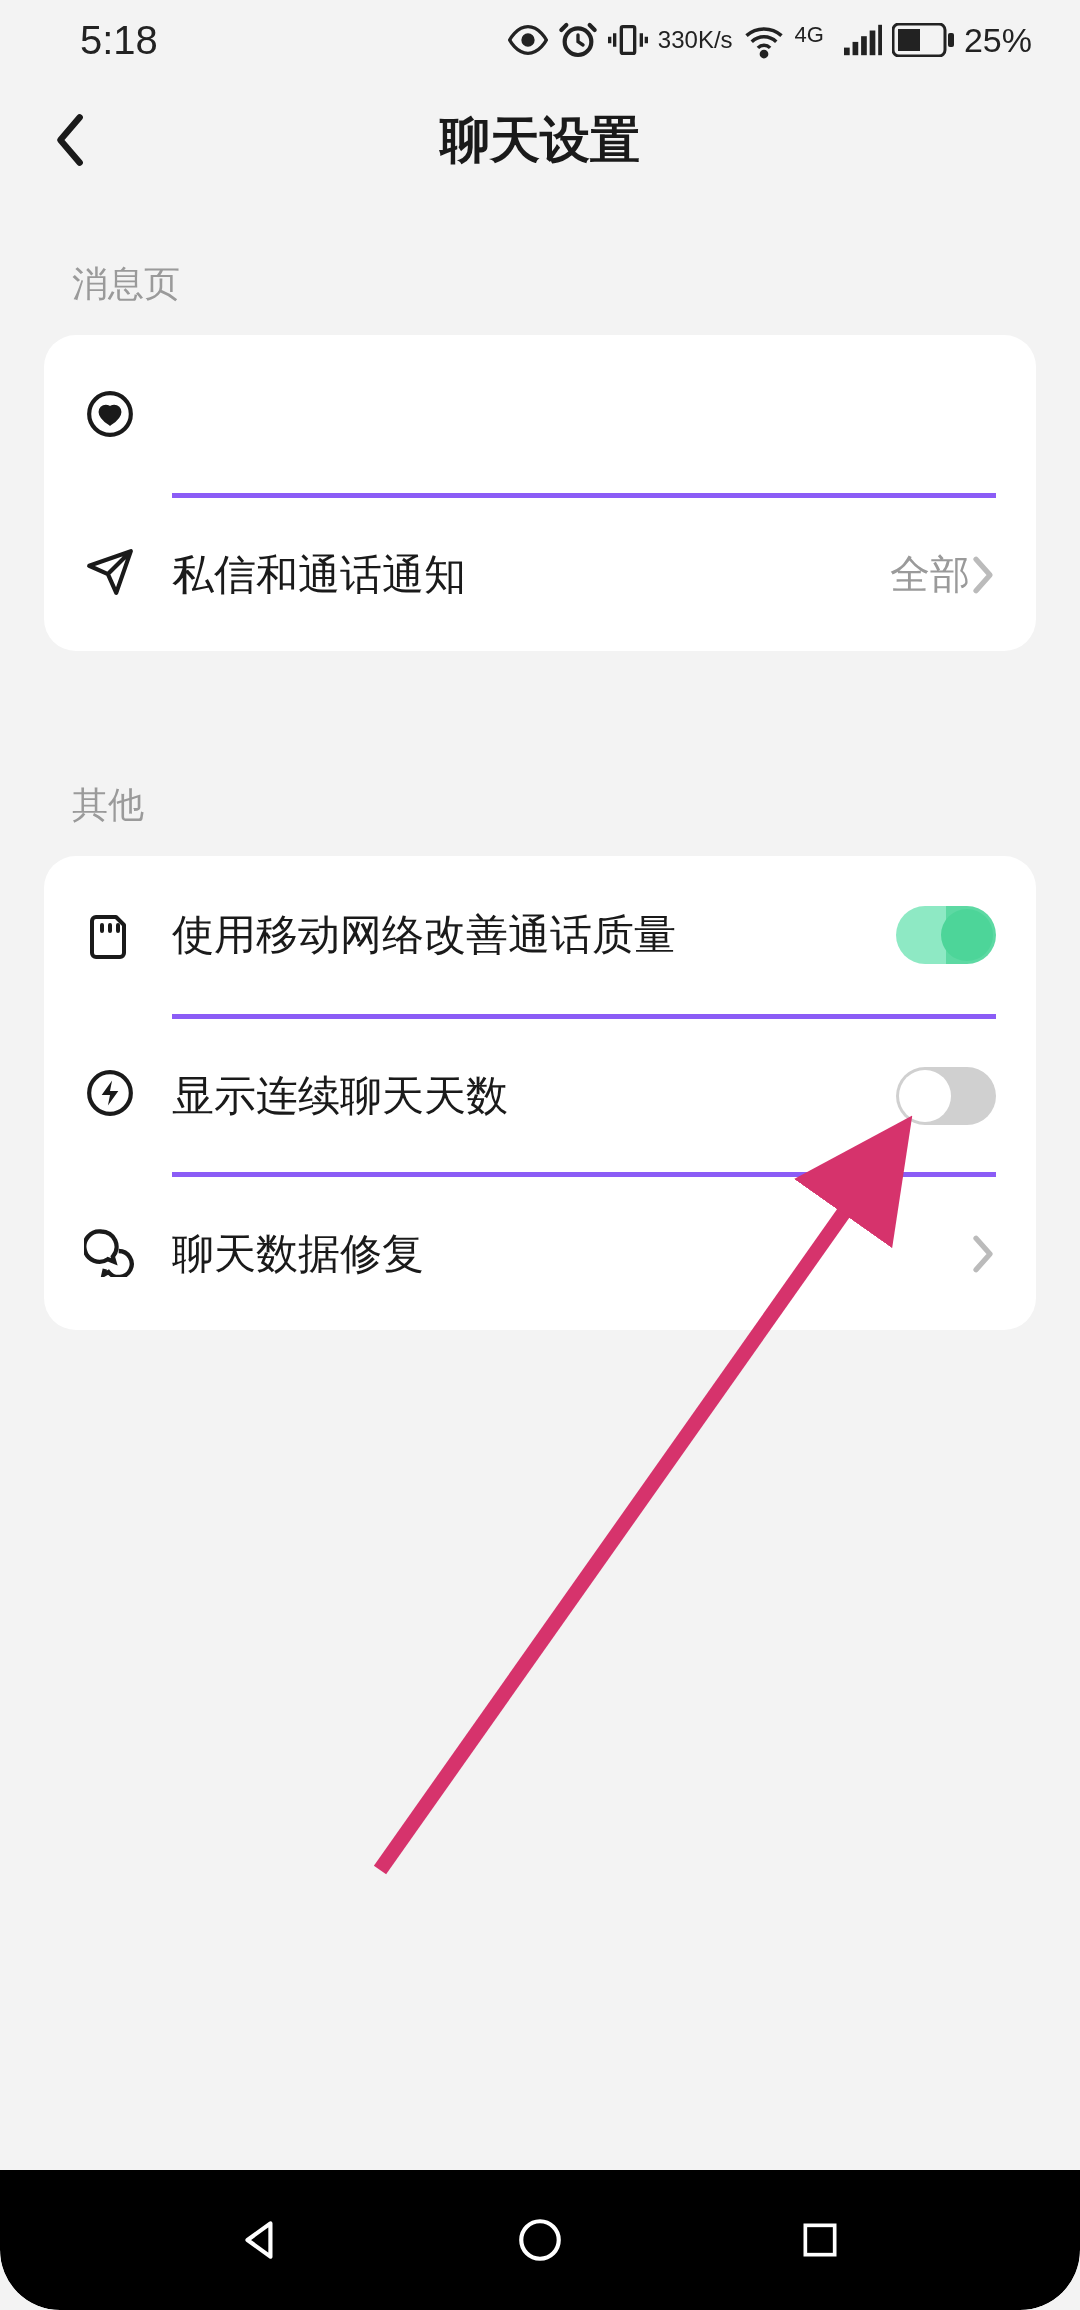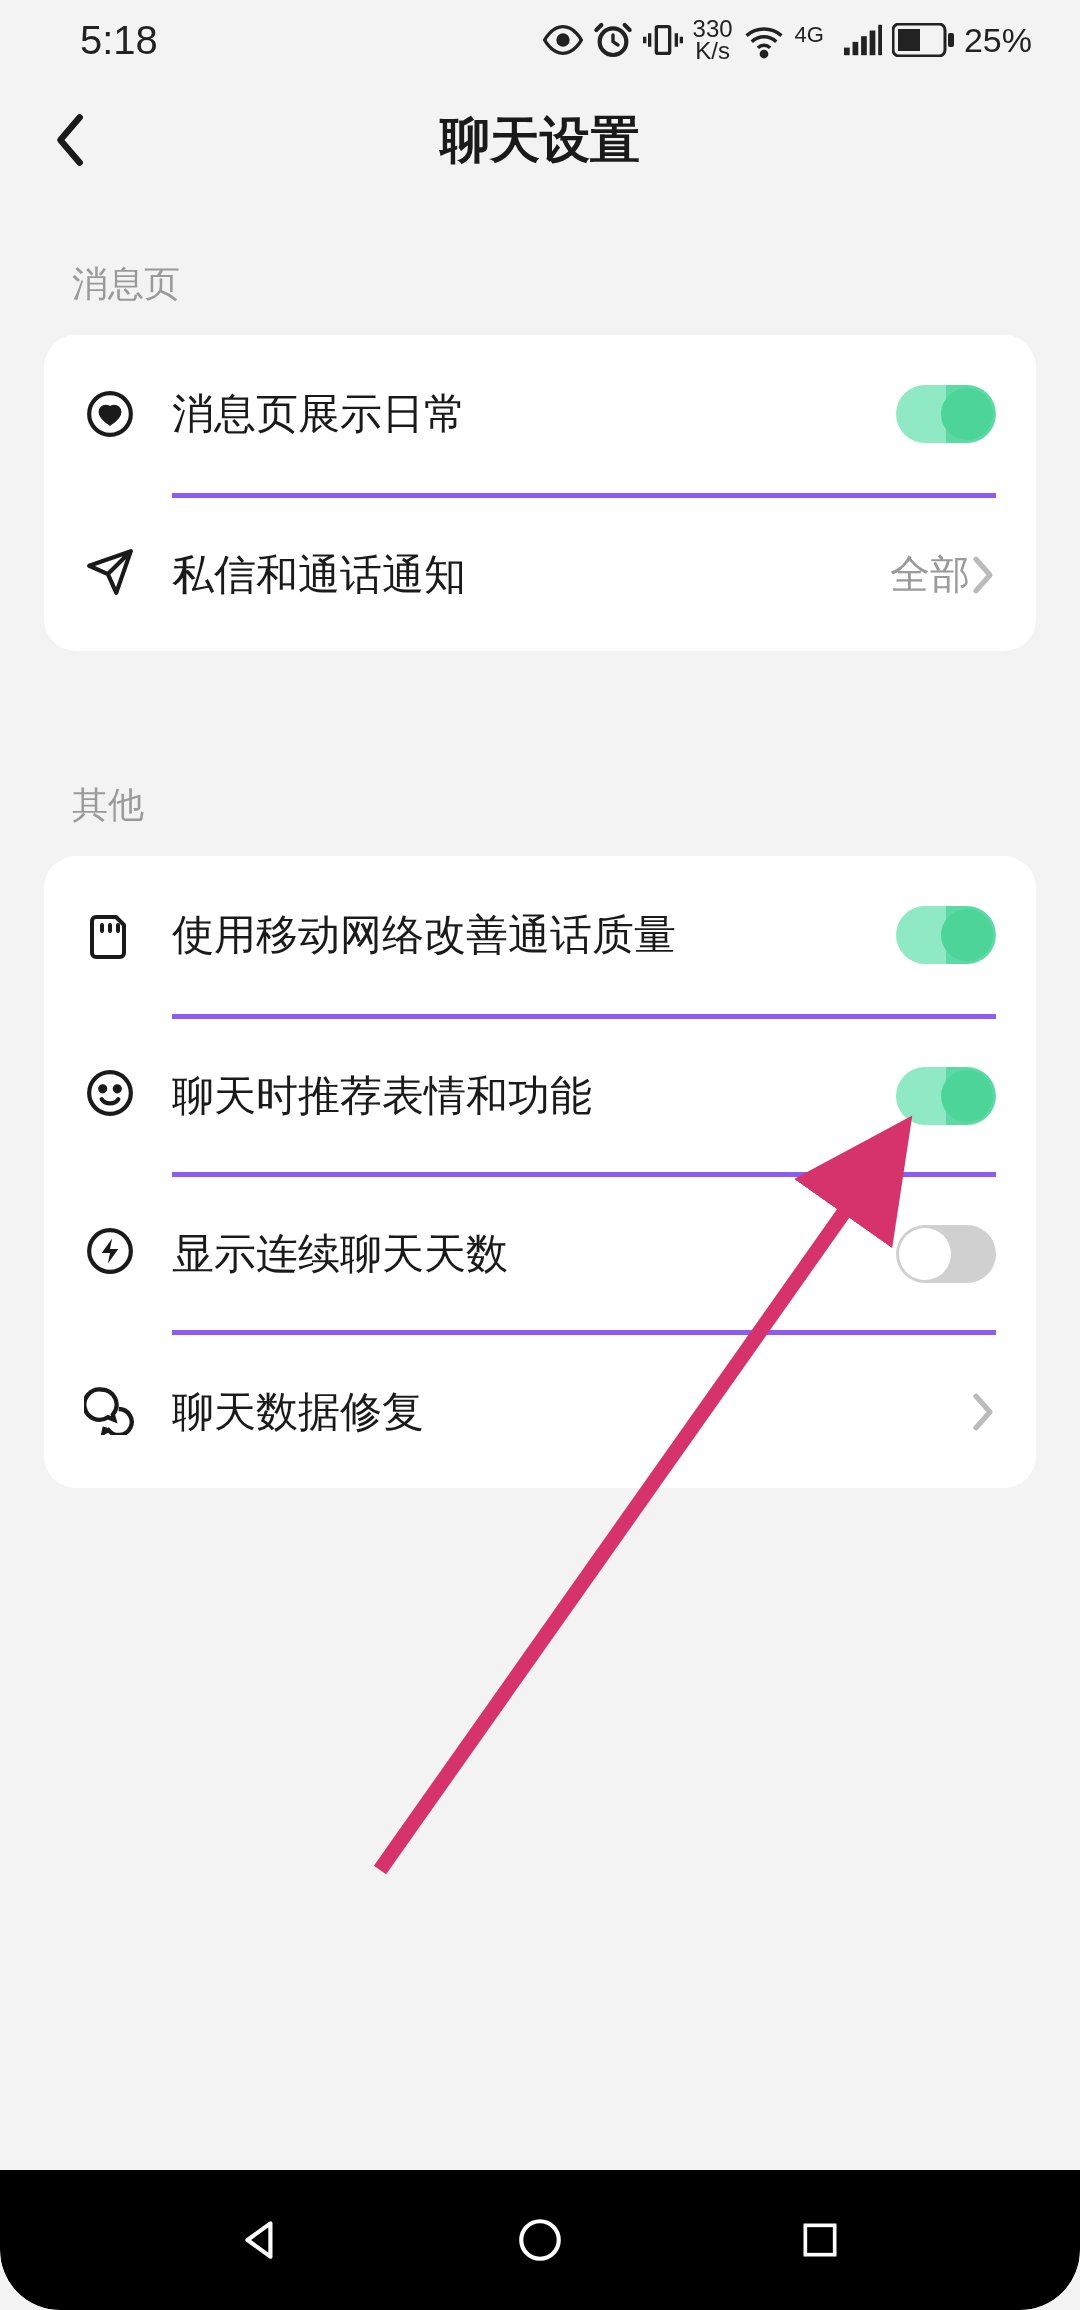--- a/index.html
+++ b/index.html
@@ -31,21 +31,21 @@
     .status-right {
       margin-left: auto;
       display: flex;
       align-items: center;
       gap: 10px;
       font-size: 34px;
       color: #222;
     }
     .status-right .ks {
       display: flex;
-      flex-direction: column;
+      flex-direction: row;
       align-items: center;
       line-height: 0.9;
       font-size: 24px;
     }
     .header {
       height: 120px;
       display: flex;
       align-items: center;
       position: relative;
       padding: 0 40px;
@@ -233,24 +233,20 @@
 
 <div class="section-header">消息页</div>
 <div class="card">
   <div class="row">
     <div class="row-icon">
       <svg width="50" height="50" viewBox="0 0 24 24" fill="none" stroke="#1a1a1a" stroke-width="2">
           <circle cx="12" cy="12" r="10"></circle>
           <path d="M12 16.5c-1.5-1-4.5-3-4.5-5.5 0-1.4 1.1-2.5 2.5-2.5.9 0 1.6.4 2 1 .4-.6 1.1-1 2-1 1.4 0 2.5 1.1 2.5 2.5 0 2.5-3 4.5-4.5 5.5z" fill="#1a1a1a"></path>
         </svg>
     </div>
-    <div class="row-content">
-      <span class="row-label">消息页展示日常</span>
-      <div class="toggle on"></div>
-    </div>
   </div>
   <div class="row">
     <div class="row-icon">
       <svg width="50" height="50" viewBox="0 0 24 24" fill="none" stroke="#1a1a1a" stroke-width="2" stroke-linejoin="round">
           <path d="M22 2L11 13M22 2L15 22l-4-9-9-4 20-7z"></path>
         </svg>
     </div>
     <div class="row-content">
       <span class="row-label">私信和通话通知</span>
       <span class="row-value">全部</span>
@@ -265,34 +261,20 @@
 <div class="card">
   <div class="row">
     <div class="row-icon">
       <svg width="48" height="48" viewBox="0 0 24 24" fill="none" stroke="#1a1a1a" stroke-width="2" stroke-linejoin="round">
           <path d="M5 3h10l4 4v14a2 2 0 01-2 2H5a2 2 0 01-2-2V5a2 2 0 012-2z"></path>
           <path d="M8 7v3M12 7v3M16 7v3" stroke-linecap="round"></path>
         </svg>
     </div>
     <div class="row-content">
       <span class="row-label">使用移动网络改善通话质量</span>
-      <div class="toggle on"></div>
-    </div>
-  </div>
-  <div class="row">
-    <div class="row-icon">
-      <svg width="50" height="50" viewBox="0 0 24 24" fill="none" stroke="#1a1a1a" stroke-width="2">
-          <circle cx="12" cy="12" r="10"></circle>
-          <circle cx="8.5" cy="10" r="1.2" fill="#1a1a1a"></circle>
-          <circle cx="15.5" cy="10" r="1.2" fill="#1a1a1a"></circle>
-          <path d="M8 15c1 1.5 2.5 2 4 2s3-.5 4-2" stroke-linecap="round"></path>
-        </svg>
-    </div>
-    <div class="row-content">
-      <span class="row-label">聊天时推荐表情和功能</span>
       <div class="toggle on"></div>
     </div>
   </div>
   <div class="row">
     <div class="row-icon">
       <svg width="50" height="50" viewBox="0 0 24 24" fill="none" stroke="#1a1a1a" stroke-width="2">
           <circle cx="12" cy="12" r="10"></circle>
           <path d="M13 6l-5 7h4l-1 5 5-7h-4l1-5z" fill="#1a1a1a" stroke-width="0"></path>
         </svg>
     </div>

